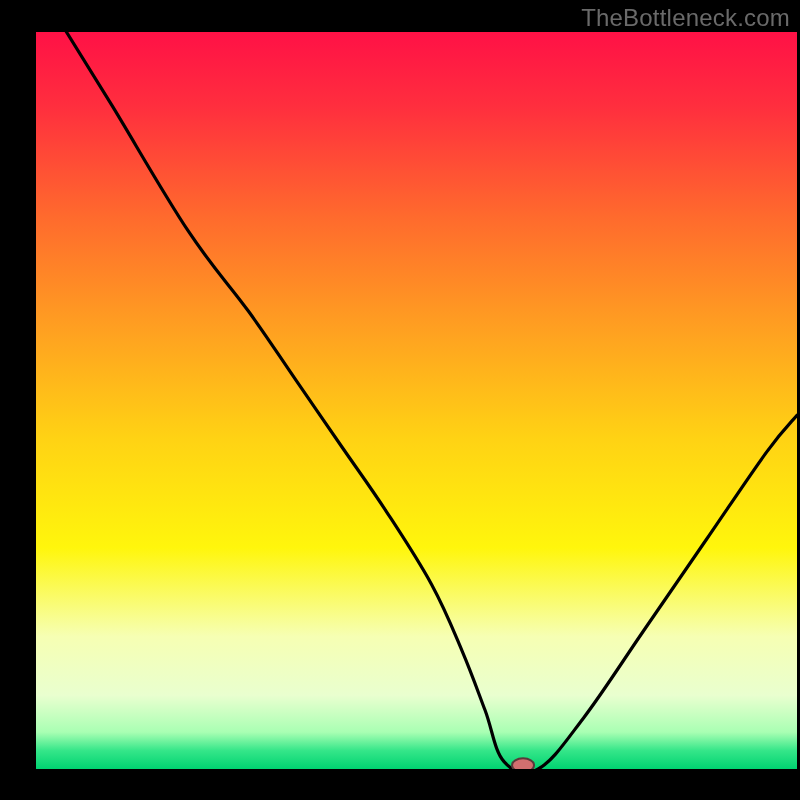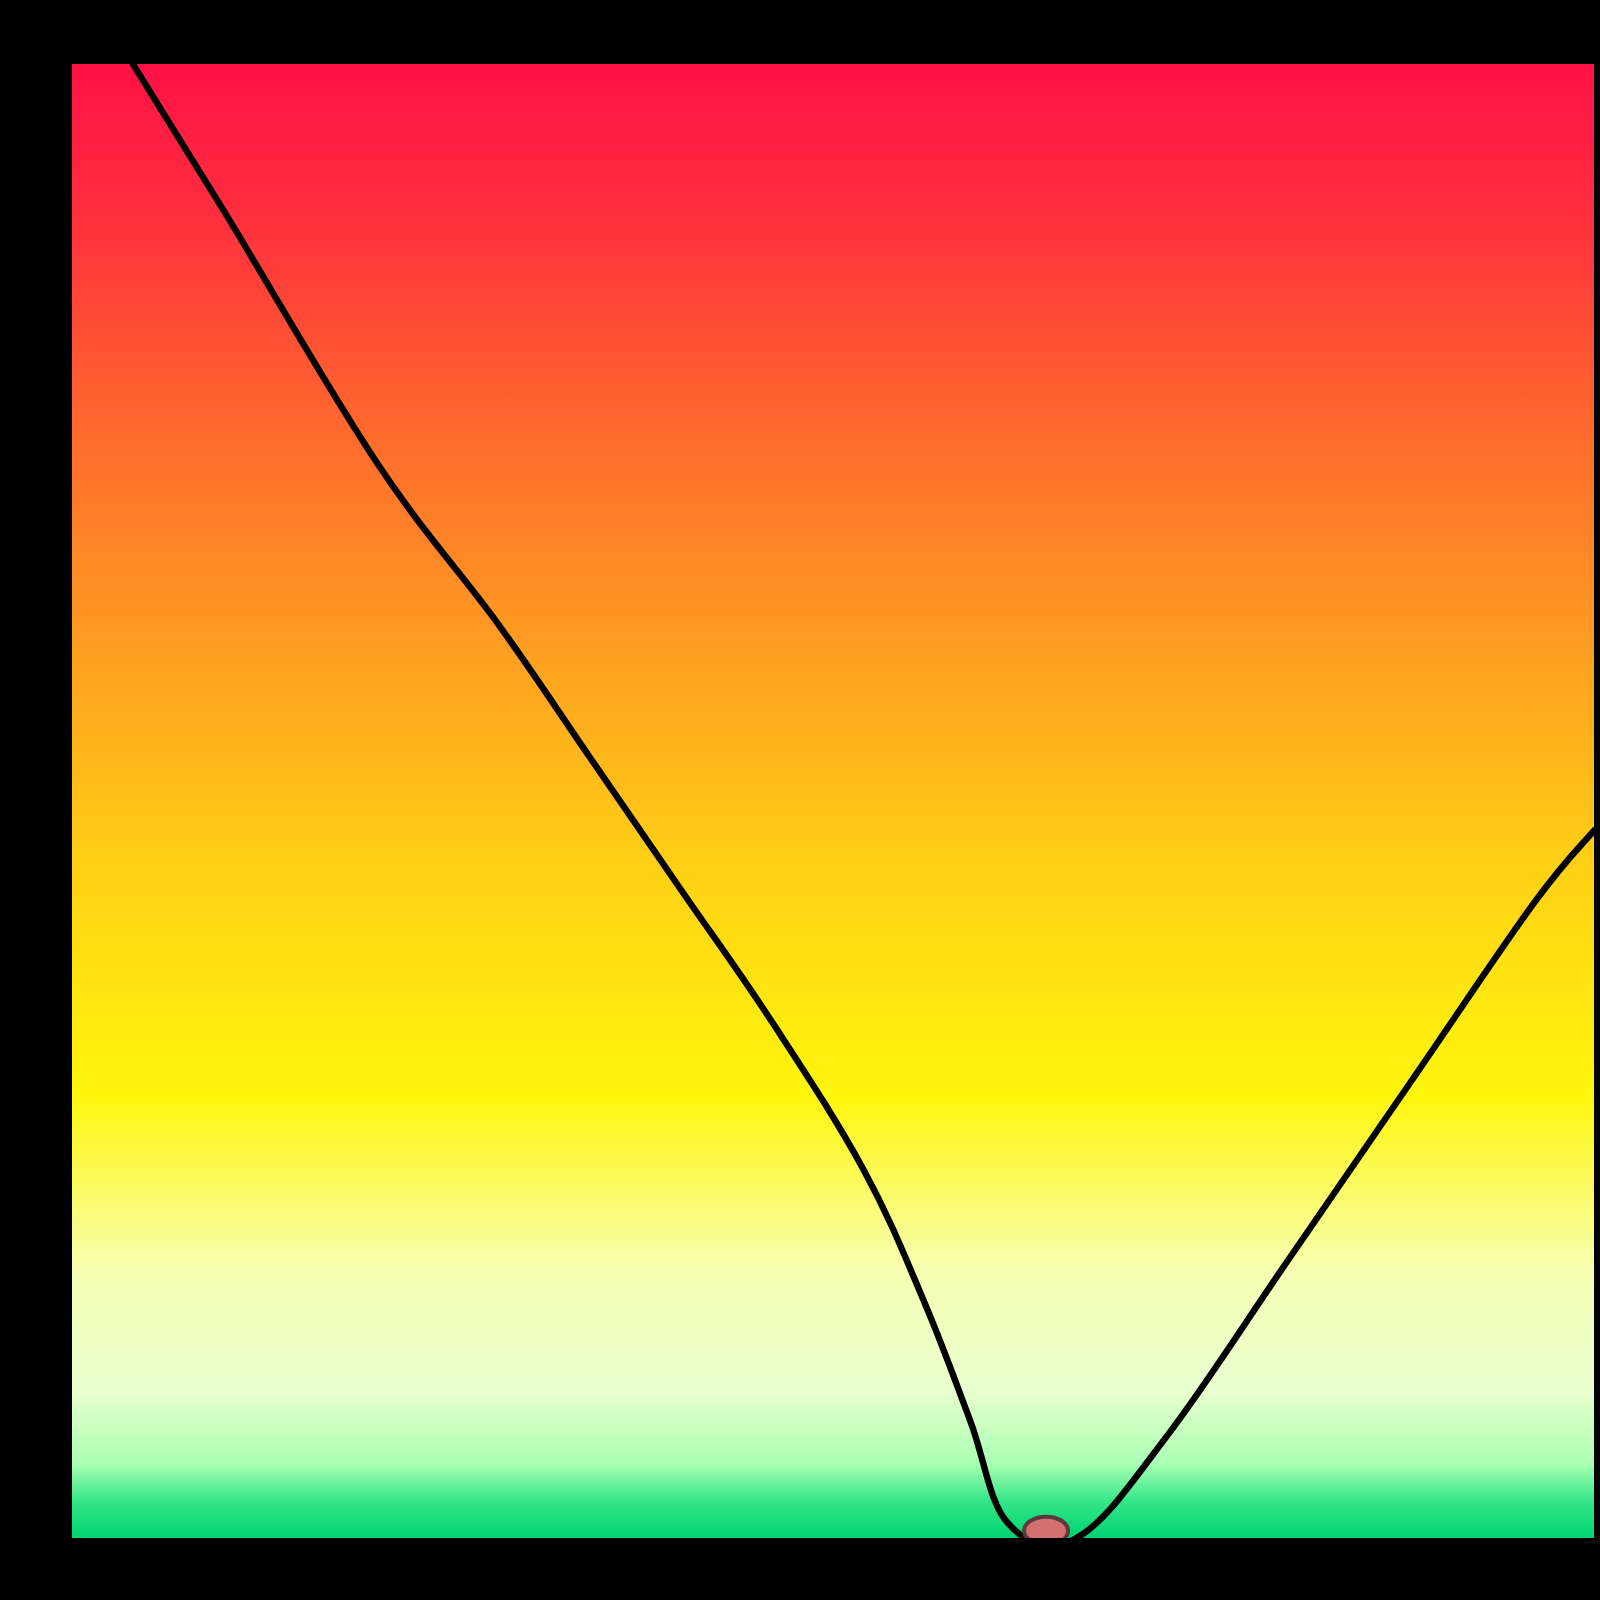--- a/index.html
+++ b/index.html
@@ -32,20 +32,21 @@
     position: absolute;
     left: 0;
     top: 0;
   }
 </style>
 </head>
 <body>
 
 <div class="frame">
 
+  <div class="watermark">TheBottleneck.com</div>
 
   <svg id="chart-svg" width="800" height="800" viewBox="0 0 800 800">
     <defs>
       <linearGradient id="bg-grad" x1="0" y1="0" x2="0" y2="1">
           <stop offset="0%" stop-color="#ff1146"></stop>
           <stop offset="10%" stop-color="#ff2e3e"></stop>
           <stop offset="25%" stop-color="#ff6a2d"></stop>
           <stop offset="40%" stop-color="#ff9f21"></stop>
           <stop offset="55.00000000000001%" stop-color="#ffd214"></stop>
           <stop offset="70%" stop-color="#fff60c"></stop>

